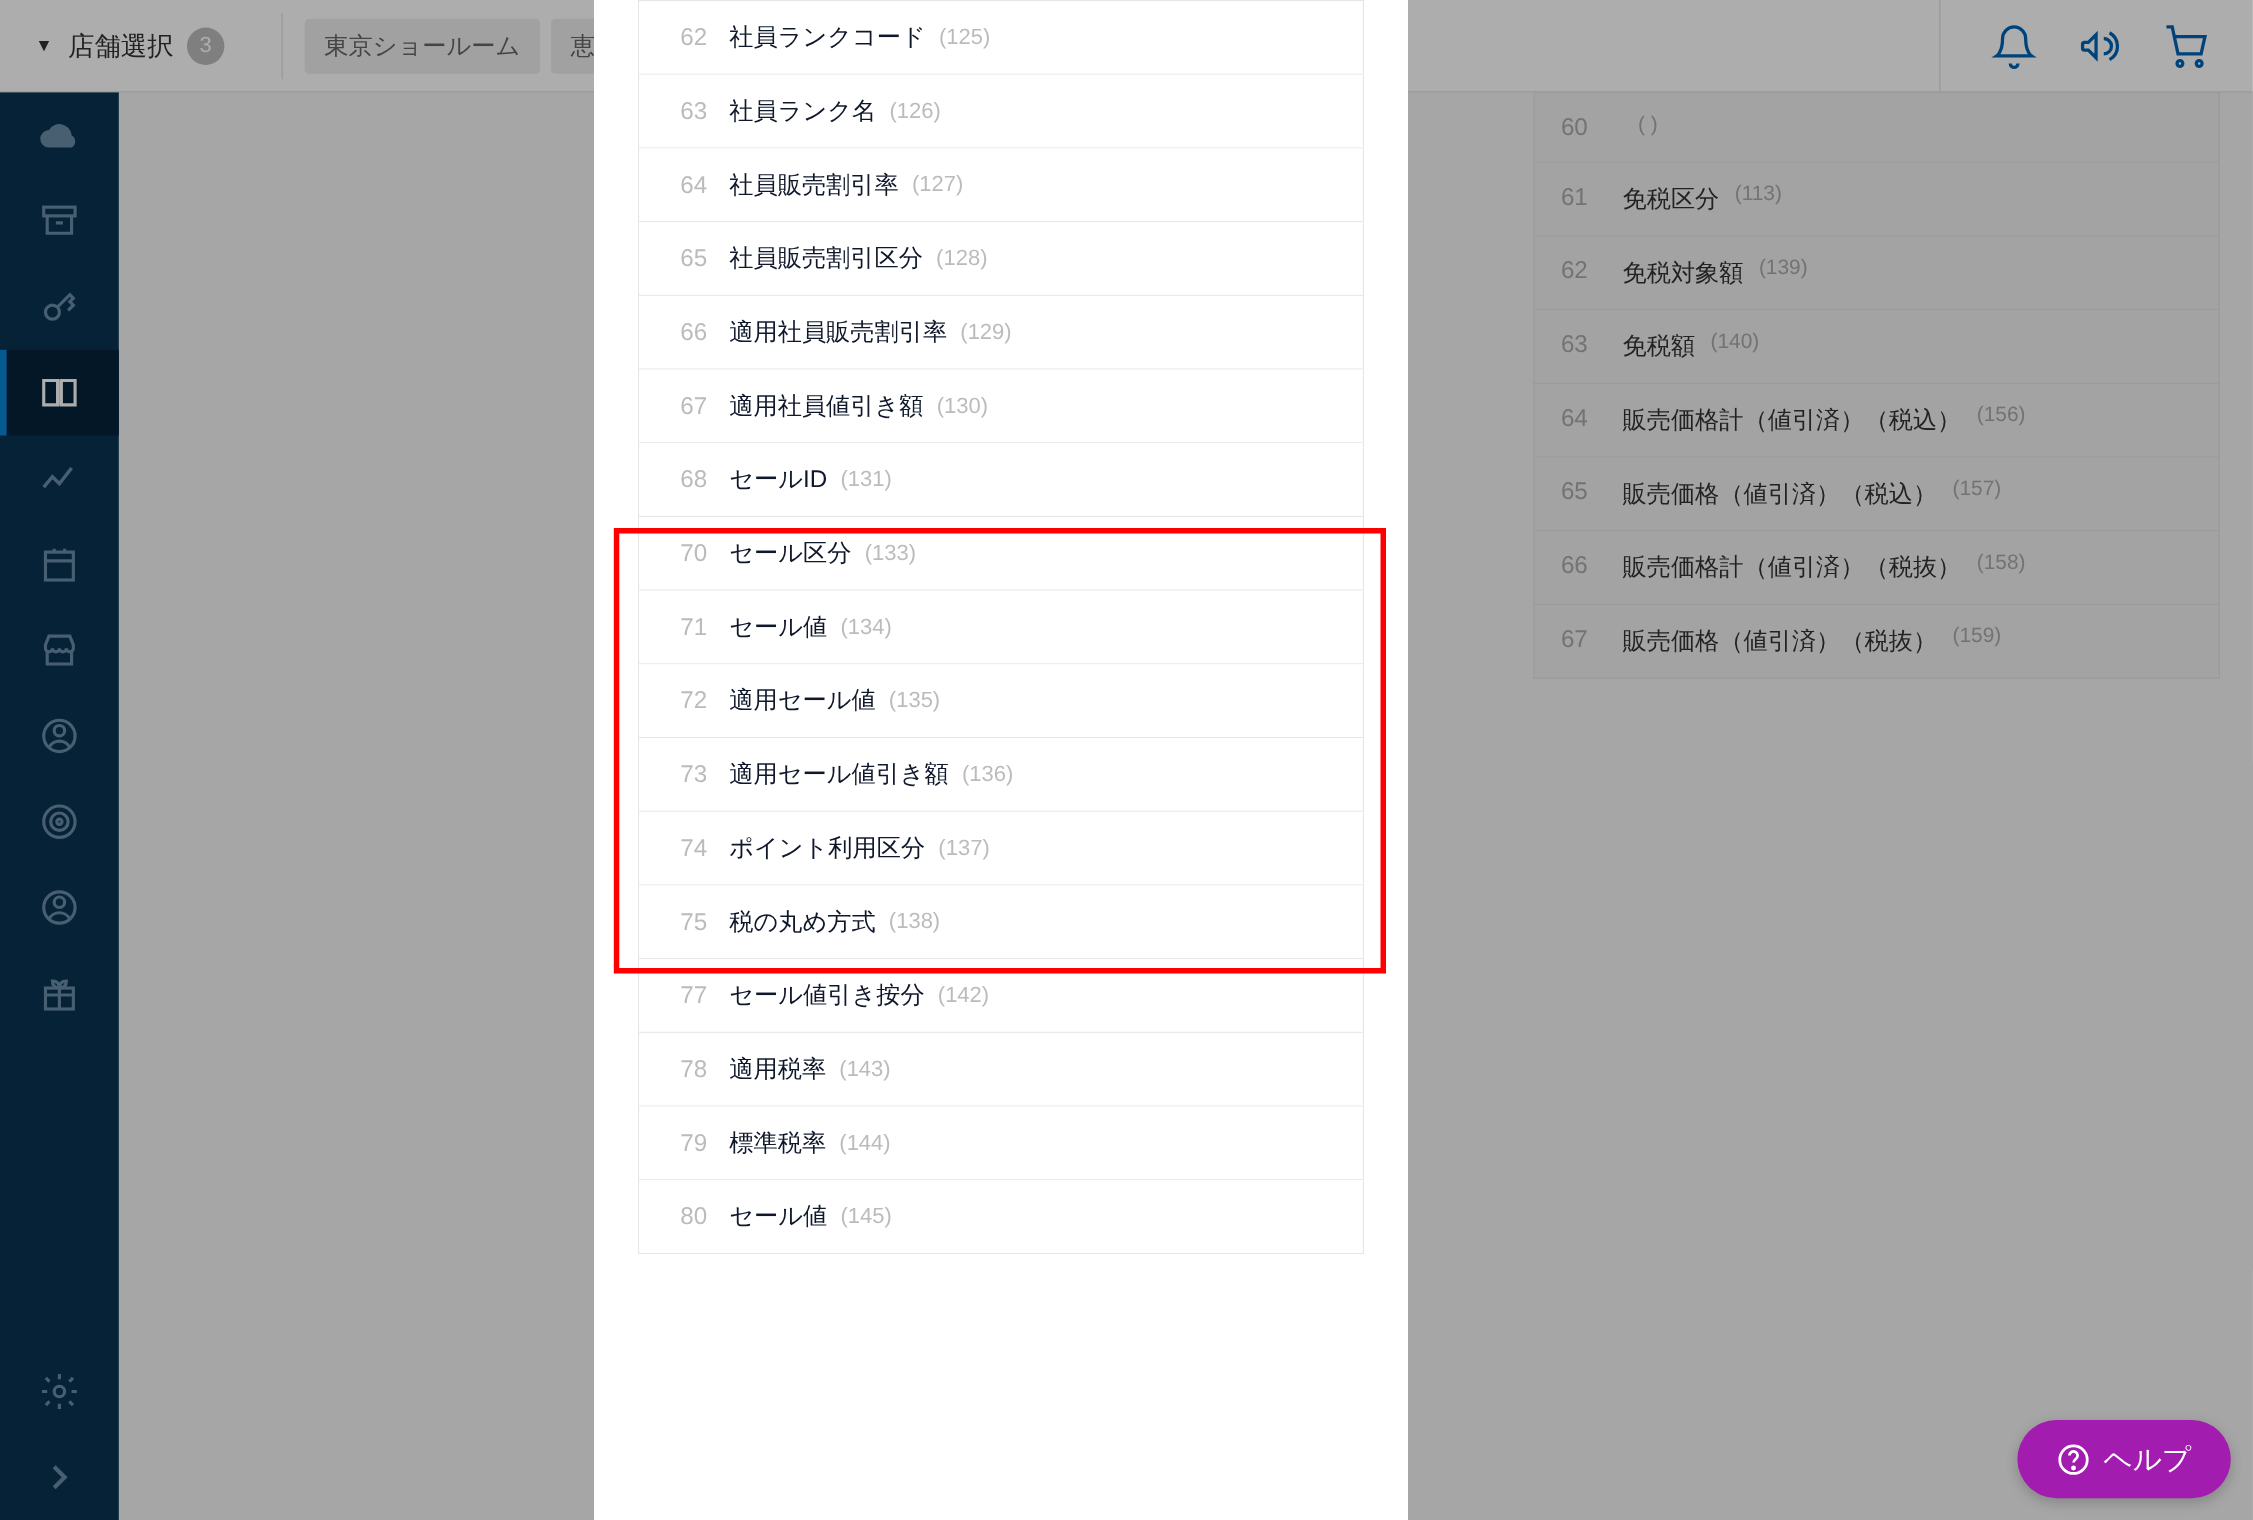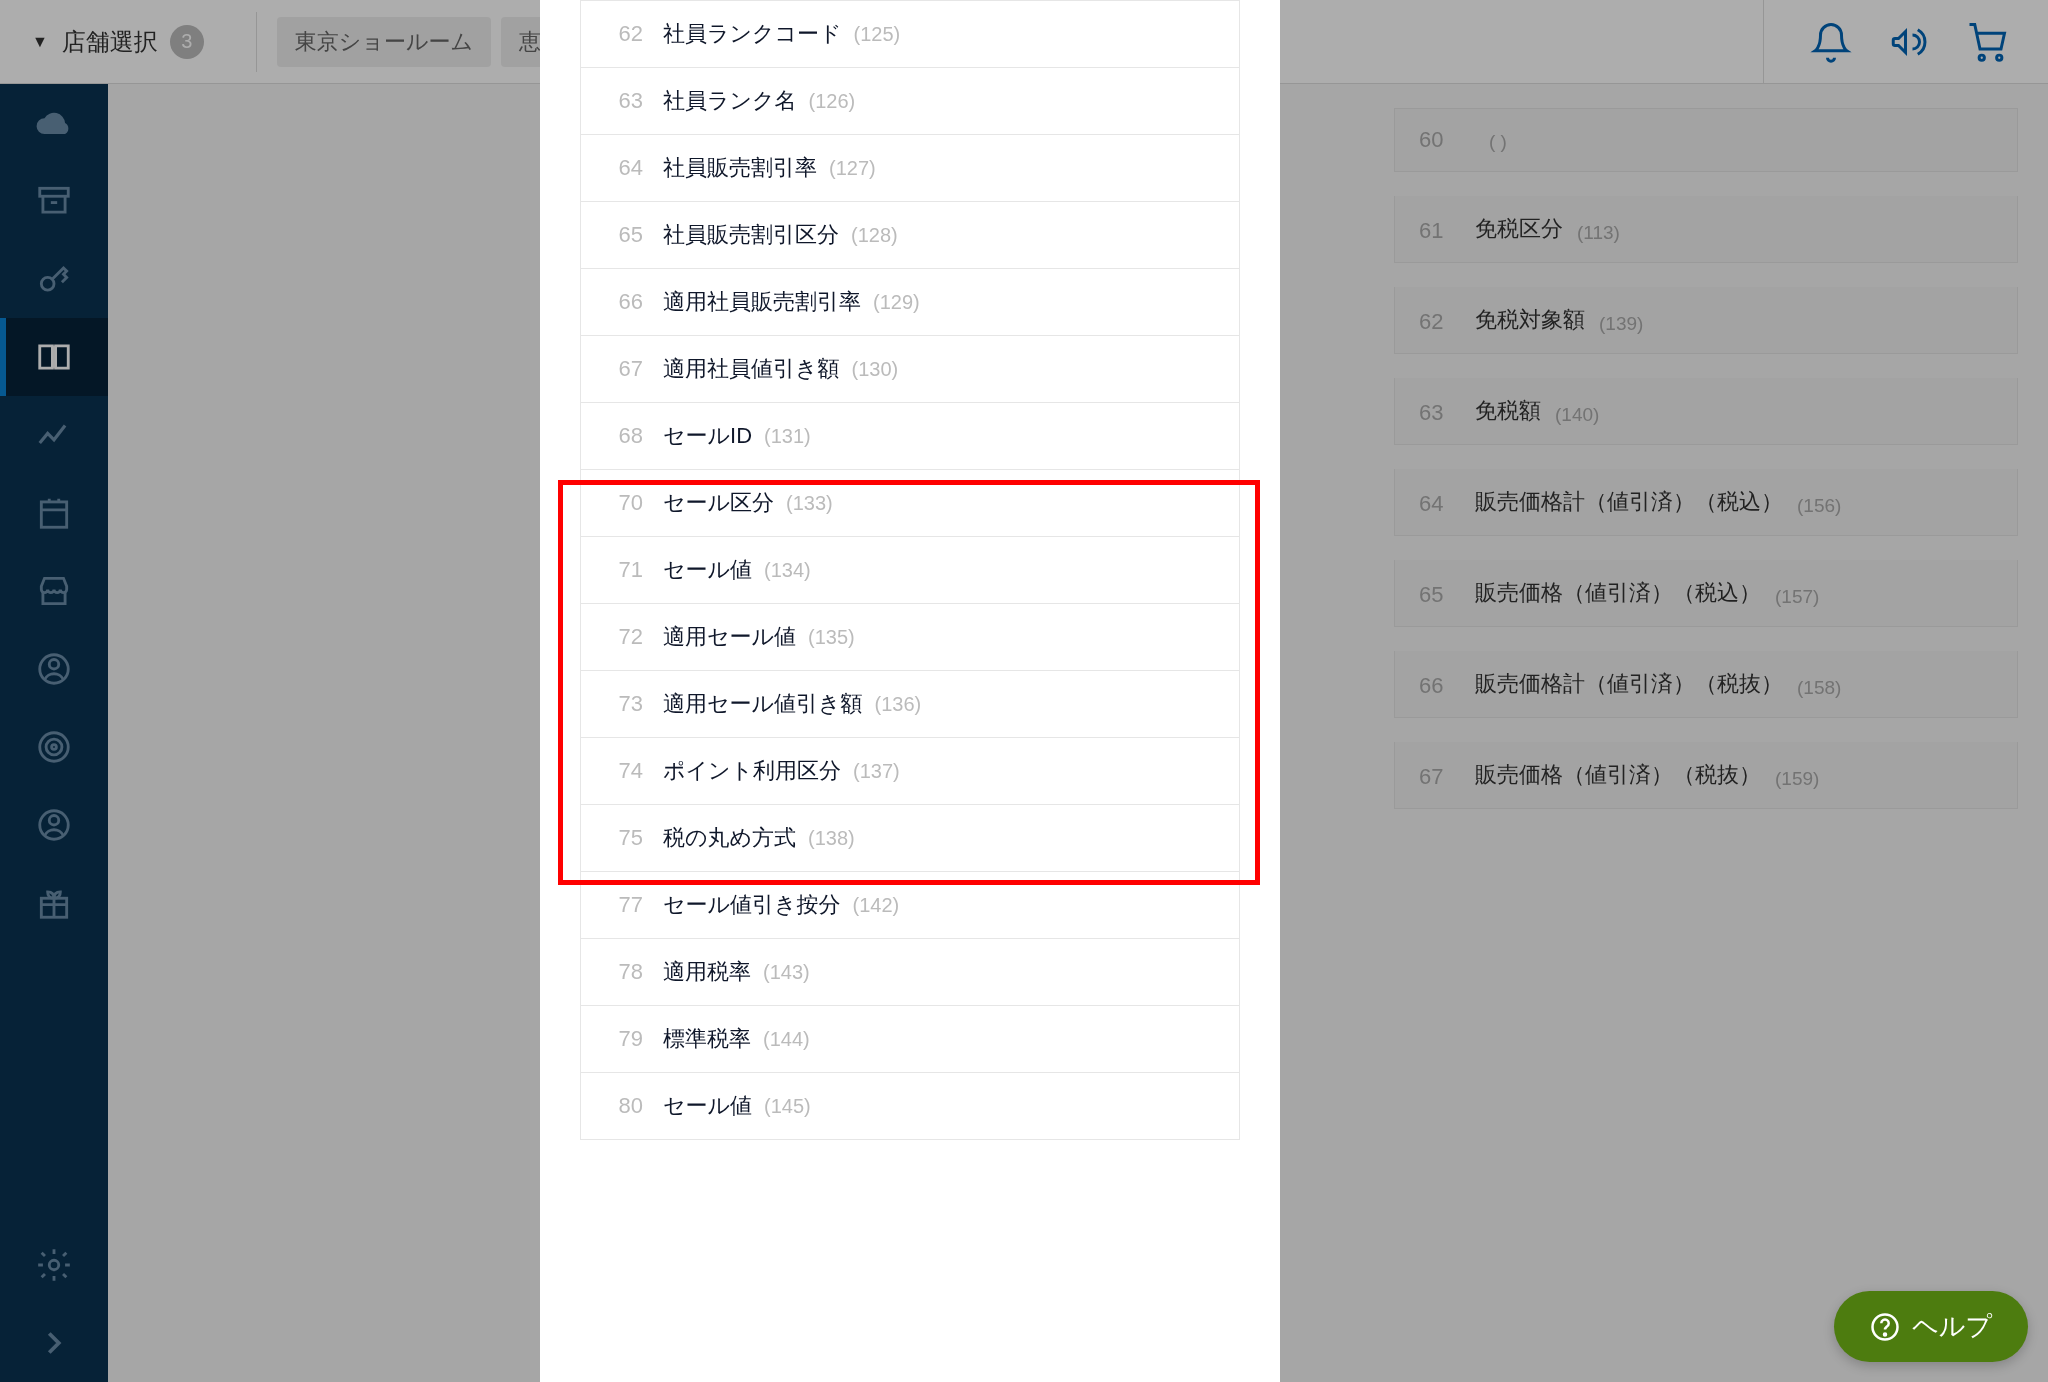--- a/index.html
+++ b/index.html
@@ -20,21 +20,21 @@
 
 .sidebar { position: absolute; top: 84px; left: 0; bottom: 0; width: 108px; background: #0a3352; display: flex; flex-direction: column; z-index: 5; }
 .sidebar-item { width: 100%; height: 78px; display: flex; align-items: center; justify-content: center; color: #6a8ca8; position: relative; }
 .sidebar-item.active { background: #072238; color: #fff; }
 .sidebar-item.active::before { content: ""; position: absolute; left: 0; top: 0; bottom: 0; width: 6px; background: #0a83d6; }
 .sidebar-item svg { width: 38px; height: 38px; }
 .sidebar-spacer { flex: 1; }
 
 
 .bg-list { position: absolute; top: 84px; right: 30px; width: 624px; z-index: 3; }
-.bg-row { background: #f0f0f0; border: 1px solid #e3e3e3; border-top: none; padding: 18px 24px; display: flex; align-items: flex-end; font-size: 22px; color: #555; margin-top: 24px; }
+.bg-row { background: #f0f0f0; border: 1px solid #e3e3e3; border-top: none; padding: 18px 24px; display: flex; align-items: flex-start; font-size: 22px; color: #555; }
 .bg-row:first-child { border-top: 1px solid #e3e3e3; }
 .bg-num { color: #aaa; margin-right: 24px; min-width: 32px; }
 .bg-label { color: #333; }
 .bg-code { color: #aaa; margin-left: 14px; font-size: 19px; }
 
 
 .overlay { position: absolute; inset: 0; background: rgba(0,0,0,0.32); z-index: 10; }
 
 
 .modal { position: absolute; top: 0; bottom: 0; left: 540px; width: 740px; background: #fff; z-index: 20; overflow-y: auto; padding: 0 40px; }
@@ -42,21 +42,21 @@
 .list-row { border: 1px solid #e6e6e6; border-top: none; padding: 18px 22px; display: flex; align-items: center; font-size: 22px; background: #fff; }
 .list-row:first-child { border-top: 1px solid #e6e6e6; }
 .row-num { color: #bbb; min-width: 40px; margin-right: 20px; text-align: right; }
 .row-label { color: #0f172a; }
 .row-code { color: #bbb; margin-left: 12px; font-size: 20px; }
 
 
 .highlight-box { position: absolute; left: 558px; top: 480px; width: 702px; height: 405px; border: 5px solid #ff0000; z-index: 25; pointer-events: none; }
 
 
-.help-btn { position: absolute; bottom: 20px; right: 20px; background: #4d7c0f; color: #fff; padding: 18px 36px; border-radius: 40px; font-size: 26px; display: flex; align-items: center; gap: 12px; z-index: 30; box-shadow: 0 4px 12px rgba(0,0,0,0.2); }
+.help-btn { position: absolute; bottom: 20px; right: 20px; background: #a21caf; color: #fff; padding: 18px 36px; border-radius: 40px; font-size: 26px; display: flex; align-items: center; gap: 12px; z-index: 30; box-shadow: 0 4px 12px rgba(0,0,0,0.2); }
 .help-btn svg { width: 30px; height: 30px; }
 </style>
 </head>
 <body>
 
 <div class="header">
   <div class="store-select">
     <span class="caret">▼</span>
     <span>店舗選択</span>
     <span class="store-badge">3</span>

